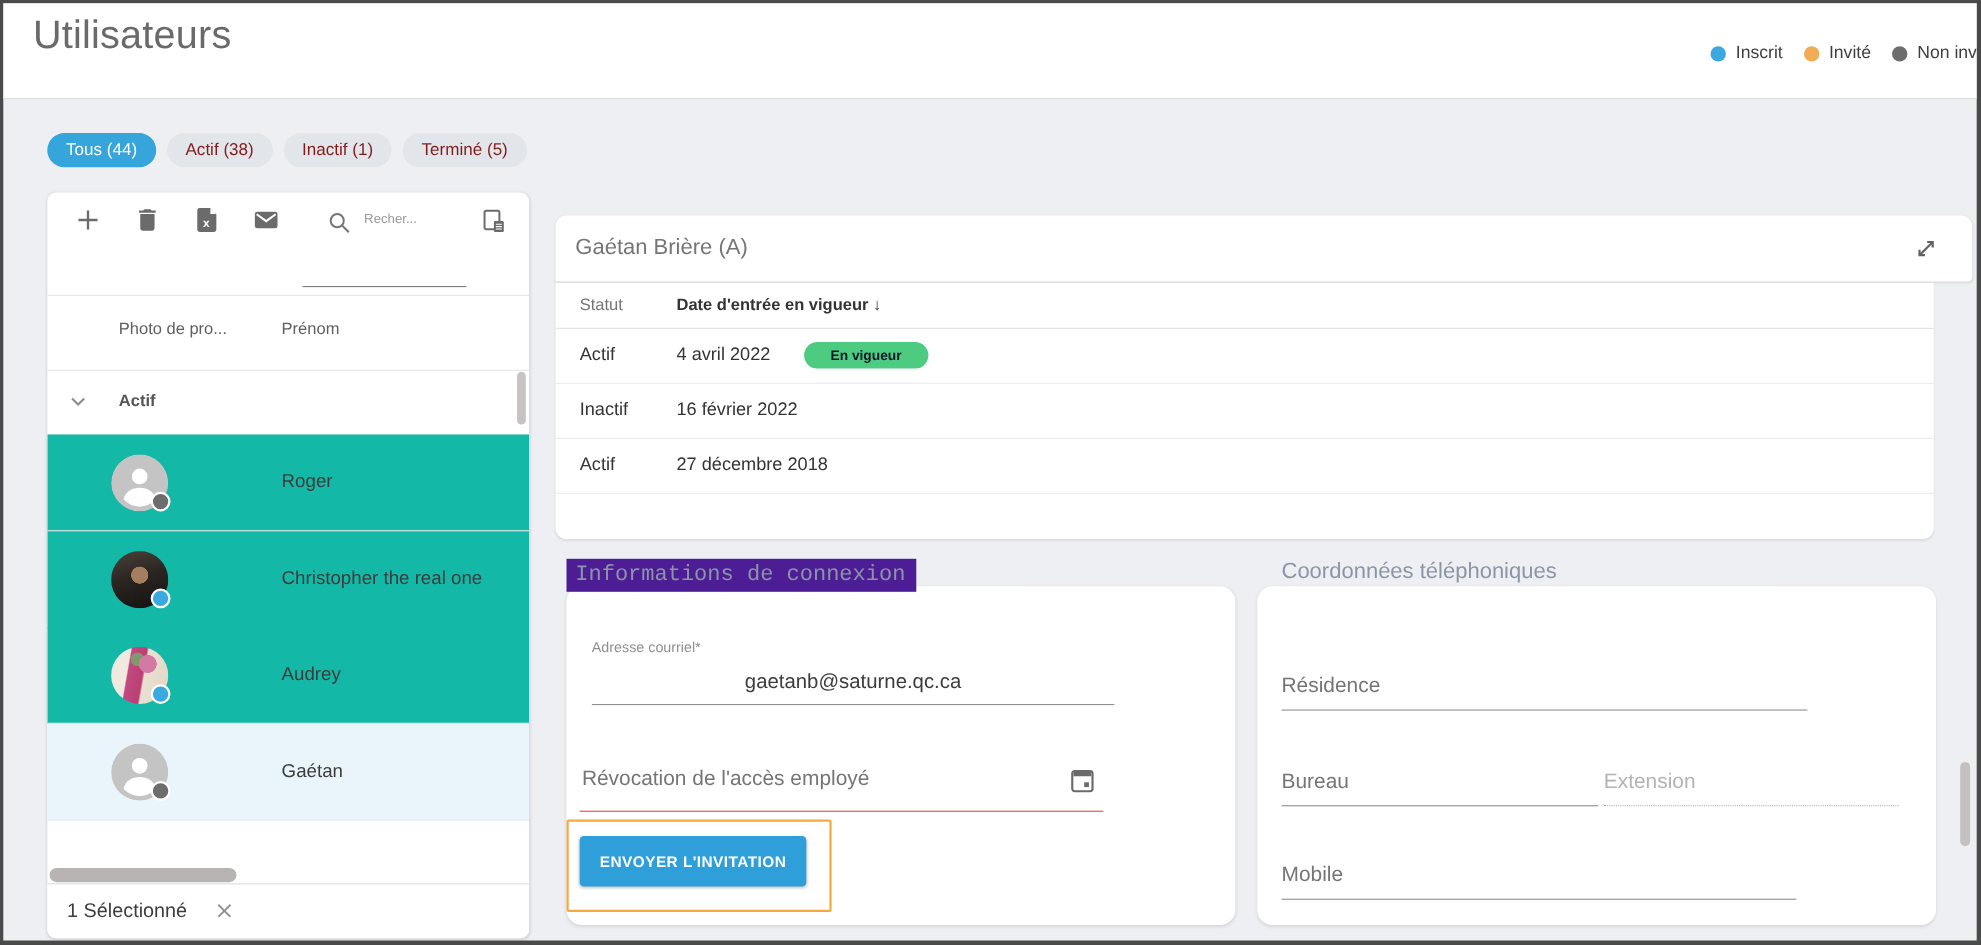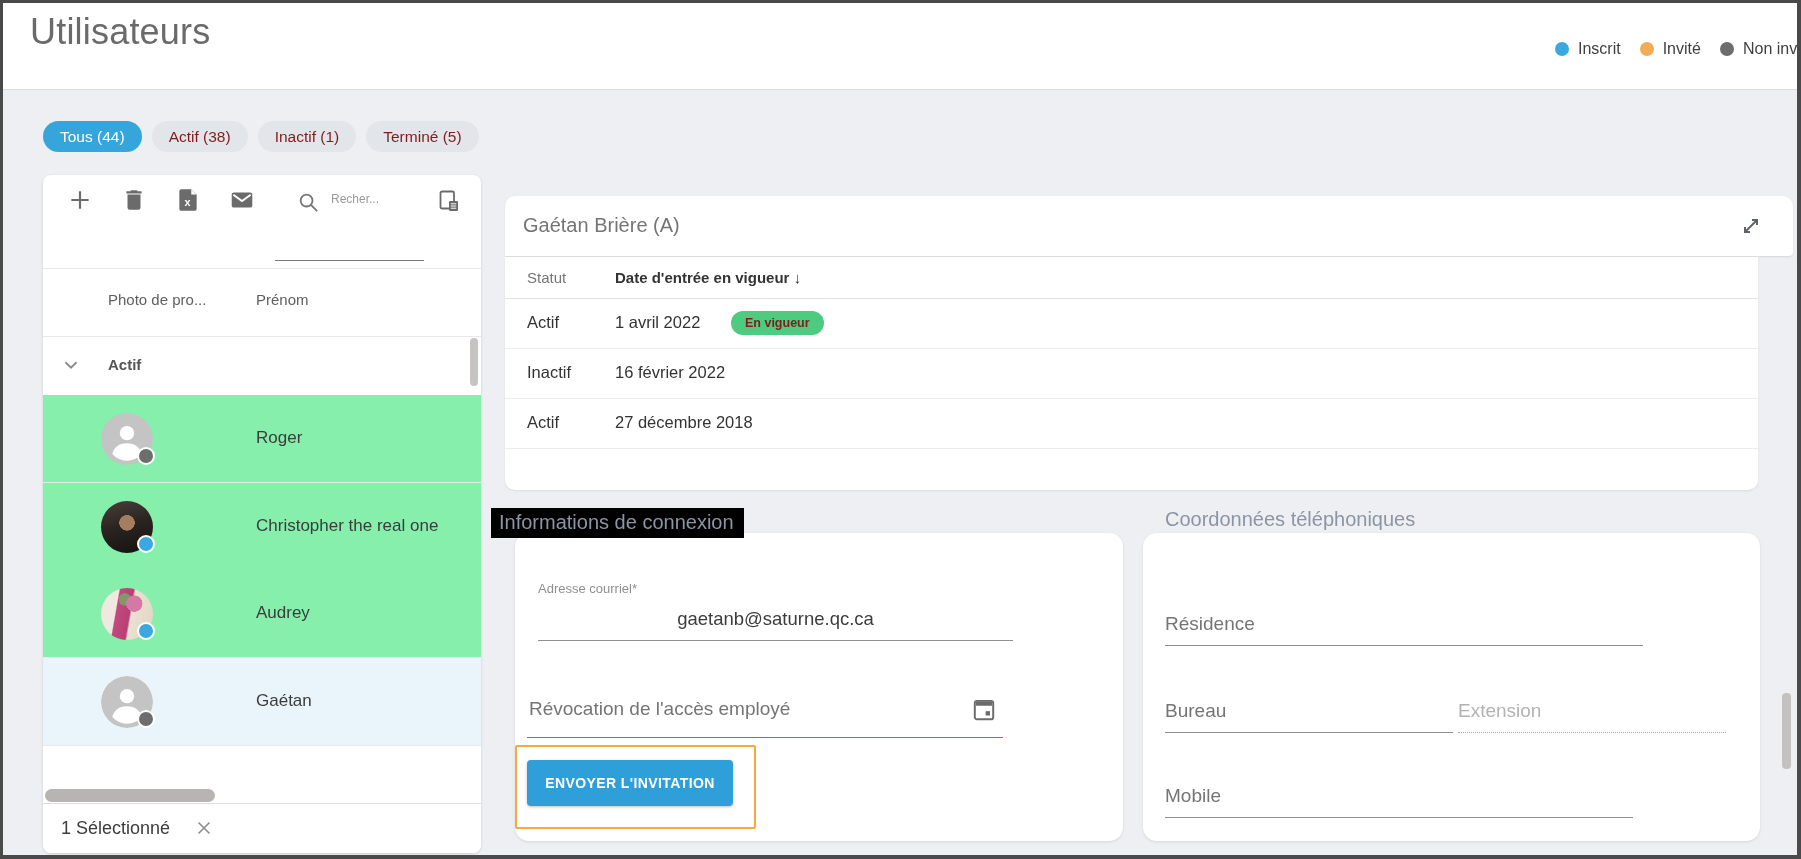--- a/index.html
+++ b/index.html
@@ -32,21 +32,21 @@
   .search-input { position:absolute; left:286px; top:16px; width:92px; border:none; outline:none;
                   font-size:12px; color:#404040; background:transparent; font-family:inherit; }
   .search-input::placeholder { color:#9a9a9a; }
   .search-underline { position:absolute; left:232px; top:85px; width:149px; height:1px; background:#7b7b7b; }
   .toolbar-divider { position:absolute; left:0; top:93px; width:100%; height:1px; background:#e7e7e7; }
   .cols-row { position:absolute; left:0; top:94px; width:100%; height:67px; border-bottom:1px solid #e7e7e7; }
   .col-h { position:absolute; top:22px; font-size:15px; color:#5f5f5f; }
   .group-row { position:absolute; left:0; top:162px; width:100%; height:58px; border-bottom:1px solid #e7e7e7; }
   .group-label { position:absolute; left:65px; top:19px; font-size:15px; font-weight:bold; color:#555; }
   .chev { position:absolute; left:17px; top:17px; width:22px; height:22px; }
-  .list-row { position:absolute; left:0; width:438px; height:87px; background:#86efac;
+  .list-row { position:absolute; left:0; width:438px; height:87px; background:#14b8a6;
               border-bottom:1px solid #eaeaea; }
   .list-row.selected { background:#e9f5fa; }
   .avatar { position:absolute; left:58px; top:50%; margin-top:-26px; width:52px; height:52px;
             border-radius:50%; overflow:hidden; }
   .avatar svg { width:100%; height:100%; display:block; }
   .photo-christopher { background:
       radial-gradient(circle at 50% 42%, #a57e5f 0 19%, rgba(0,0,0,0) 20%),
       linear-gradient(165deg, #4a403a 0%, #2b2522 45%, #131110 100%); }
   .photo-audrey { background:
       radial-gradient(circle at 64% 30%, #d478a4 0 16%, rgba(0,0,0,0) 17%),
@@ -72,22 +72,22 @@
 
   
   .status-card { position:absolute; left:502px; top:254px; width:1253px; height:233px; background:#fff;
                  border-radius:0 0 10px 10px; box-shadow:0 1px 2px rgba(0,0,0,.08); }
   .st-head { position:absolute; left:0; top:0; width:100%; height:41px; border-bottom:1px solid #e2e2e2; }
   .st-col-statut { position:absolute; left:22px; top:12px; font-size:15px; color:#757575; }
   .st-col-date { position:absolute; left:110px; top:12px; font-size:15px; font-weight:bold; color:#333; }
   .st-row { position:absolute; left:0; width:100%; height:50px; border-bottom:1px solid #ececec; }
   .st-statut { position:absolute; left:22px; top:15px; font-size:16.5px; color:#333; }
   .st-date { position:absolute; left:110px; top:15px; font-size:16.5px; color:#333; }
-  .badge { position:absolute; left:226px; top:13px; height:24px; line-height:24px; padding:0 14px;
-           border-radius:12px; color:#7f1d1d; font-size:12.5px; font-weight:bold;text-align:center; }
+  .badge { position:absolute; left:226px; top:13px; height:24px; line-height:24px; padding:0 24px;
+           border-radius:12px; color:#0f172a; font-size:12.5px; font-weight:bold;text-align:center; }
 
   
   .conn-card { position:absolute; left:512px; top:530px; width:608px; height:308px; background:#fff;
                border-radius:14px; box-shadow:0 1px 3px rgba(0,0,0,.10); }
   .phone-card { position:absolute; left:1140px; top:530px; width:617px; height:308px; background:#fff;
                 border-radius:14px; box-shadow:0 1px 3px rgba(0,0,0,.10); }
   .section-label { position:absolute; top:505px; font-size:20px; color:#8b95a5; z-index:3; }
   .hl-yellow { padding:3px 10px 4px 8px; }
   .small-label { position:absolute; left:535px; top:578px; font-size:13px; color:#8f8f8f; z-index:2; }
   .u-input { position:absolute; border:none; outline:none; background:transparent; font-family:inherit;
@@ -259,35 +259,35 @@
   <div class="status-card">
     <div class="st-head">
       <span class="st-col-statut">Statut</span>
       <span class="st-col-date">
         <span>Date d'entrée en vigueur</span>
         <span>↓</span>
       </span>
     </div>
     <div class="st-row" style="top:41px;">
       <span class="st-statut">Actif</span>
-      <span class="st-date">1 avril 2022</span>
+      <span class="st-date">4 avril 2022</span>
       <span class="badge" style="background: rgb(76, 203, 129);">En vigueur</span>
     </div>
     <div class="st-row" style="top:91px;">
       <span class="st-statut">Inactif</span>
       <span class="st-date">16 février 2022</span>
     </div>
     <div class="st-row" style="top:141px;">
       <span class="st-statut">Actif</span>
       <span class="st-date">27 décembre 2018</span>
     </div>
   </div>
 
   <div class="conn-card"></div>
-  <span class="section-label hl-yellow" style="left: 488px; background: #000000;">Informations de connexion</span>
+  <span class="section-label hl-yellow" style="left: 512px; background: #4c1d95; font-family: Liberation Mono, monospace;">Informations de connexion</span>
 
   <span class="small-label">Adresse courriel*</span>
   <input class="u-input" style="left: 535px; top: 605px; width: 475px; font-size: 18.5px; text-align: center;" value="gaetanb@saturne.qc.ca">
 
   <div class="revoc-wrap">
     <input class="revoc-input" placeholder="Révocation de l'accès employé" style="">
     <span class="cal-btn">
       <svg viewBox="0 0 24 24">
         <rect x="3.5" y="4.5" width="17" height="17" rx="2" stroke="#6b6b6b" stroke-width="1.8" fill="none"></rect>
         <path d="M4.5 7h15" stroke="#6b6b6b" stroke-width="4"></path>

